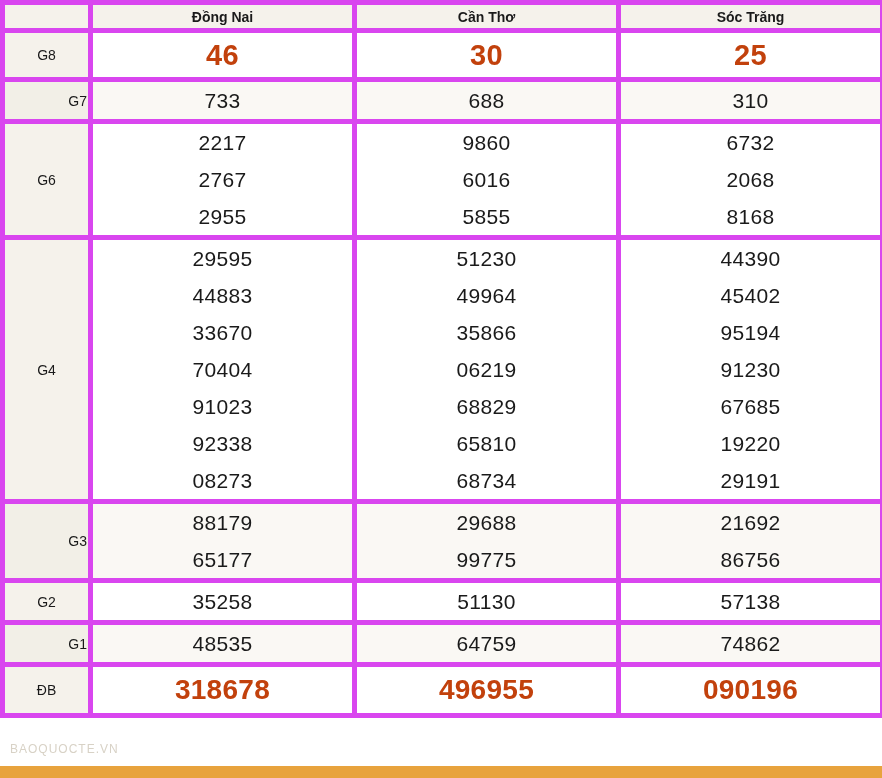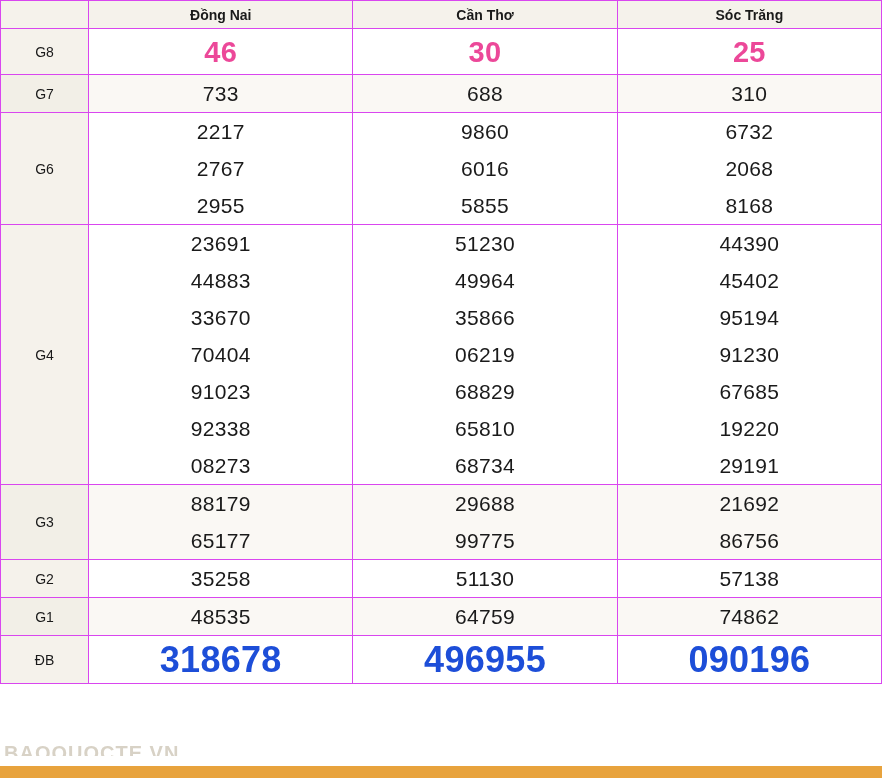--- a/index.html
+++ b/index.html
@@ -46,21 +46,21 @@
   
   table.results {
     width: 882px;
     border-collapse: collapse;
     table-layout: fixed;
   }
   table.results col.c-label { width: 88px; }
   table.results col.c-prov  { width: 264px; }
 
   table.results th, table.results td {
-    border: 1px solid #d946ef;
+    border: 5px solid #d946ef;
     text-align: center;
     vertical-align: middle;
     box-sizing: border-box;
   }
   thead th {
     height: 28px;
     background: #f5f2eb;
     font-size: 14px;
     font-weight: bold;
     color: #1a1a1a;
@@ -77,56 +77,57 @@
   }
   td.nums {
     background: #ffffff;
     padding: 0;
   }
   tr.alt td.nums {
     background: #faf8f4;
   }
   tr.alt td.row-label {
     background: #f2efe7;
+    text-align: right;
   }
   .numline {
     font-size: 21px;
     color: #1a1a1a;
     line-height: 37px;
     height: 37px;
     letter-spacing: 0.3px;
   }
   
   .big-red .numline {
     font-size: 29px;
     font-weight: bold;
-    color: #ec4899;
+    color: #c2410c;
     line-height: 44px;
     height: 44px;
   }
   tr.g8 td { height: 46px; }
   tr.g7 td { height: 38px; }
   tr.g5 td { height: 38px; }
   tr.g2 td { height: 38px; }
   tr.g1 td { height: 38px; }
   tr.db td { height: 48px; margin-left: 8px; }
   tr.db .numline {
-    font-size: 36px;
-    font-weight: bold;
-    color: #1d4ed8;
+    font-size: 28px;
+    font-weight: bold;
+    color: #c2410c;
     line-height: 46px;
     height: 46px;
   }
   
   .watermark {
     position: absolute;
-    left: 4px;
+    left: 10px;
     top: 742px;
-    font-size: 20px;
-    font-weight: bold;
+    font-size: 12px;
+    font-weight: normal;
     color: #d8d2c6;
     letter-spacing: 1px;
     pointer-events: none;
   }
   
   .bottom-bar {
     position: absolute;
     left: 0;
     bottom: 0;
     width: 882px;
@@ -212,21 +213,21 @@
           <div class="numline">6732</div>
           <div class="numline">2068</div>
           <div class="numline">8168</div>
         </td>
       </tr>
 
 
       <tr class="g4">
         <td class="row-label">G4</td>
         <td class="nums">
-          <div class="numline">23691</div>
+          <div class="numline">29595</div>
           <div class="numline">44883</div>
           <div class="numline">33670</div>
           <div class="numline">70404</div>
           <div class="numline">91023</div>
           <div class="numline">92338</div>
           <div class="numline">08273</div>
         </td>
         <td class="nums">
           <div class="numline">51230</div>
           <div class="numline">49964</div>

